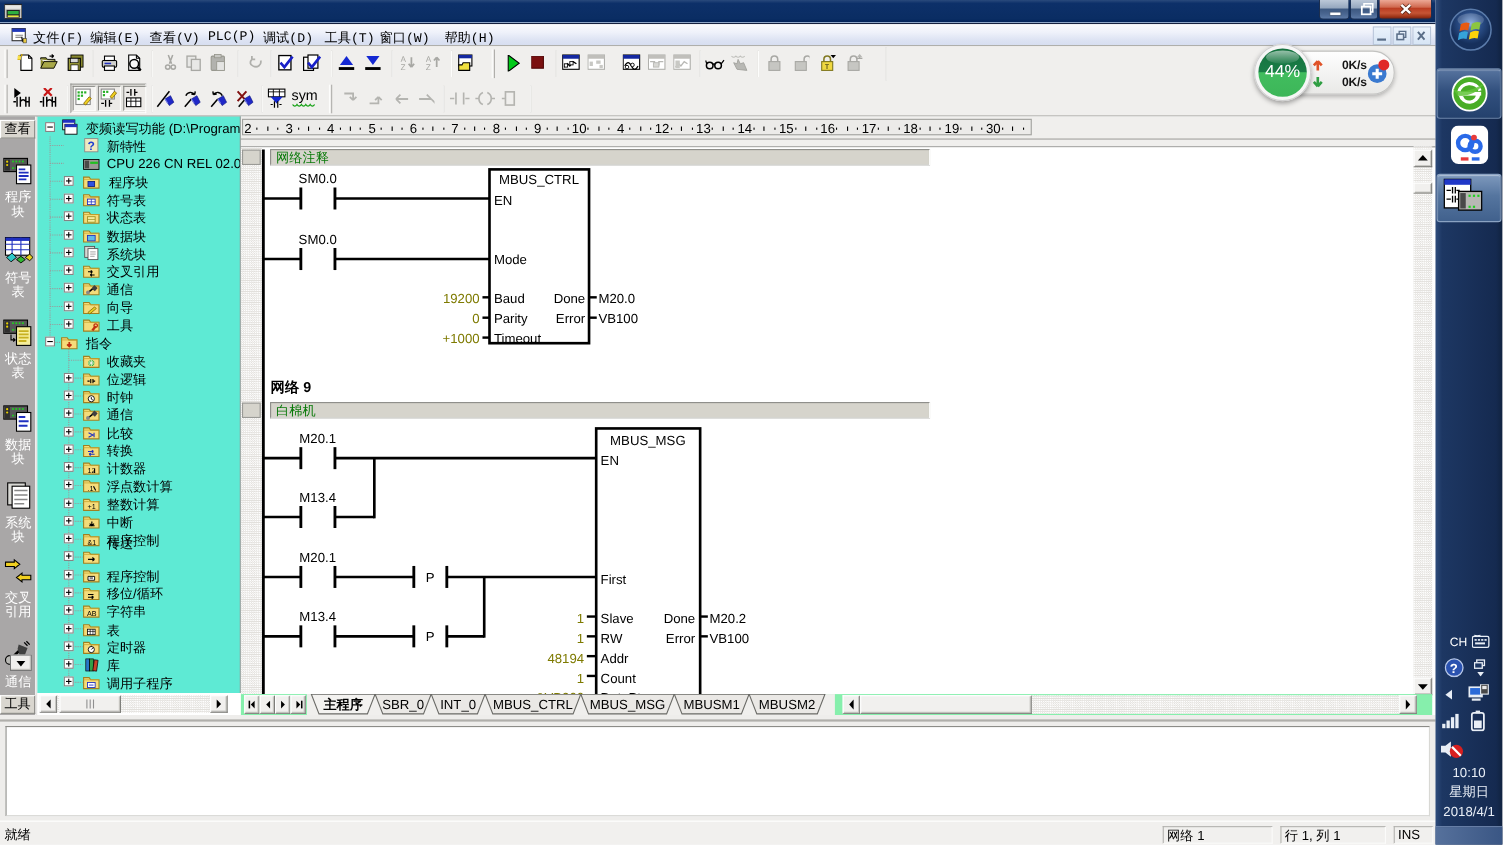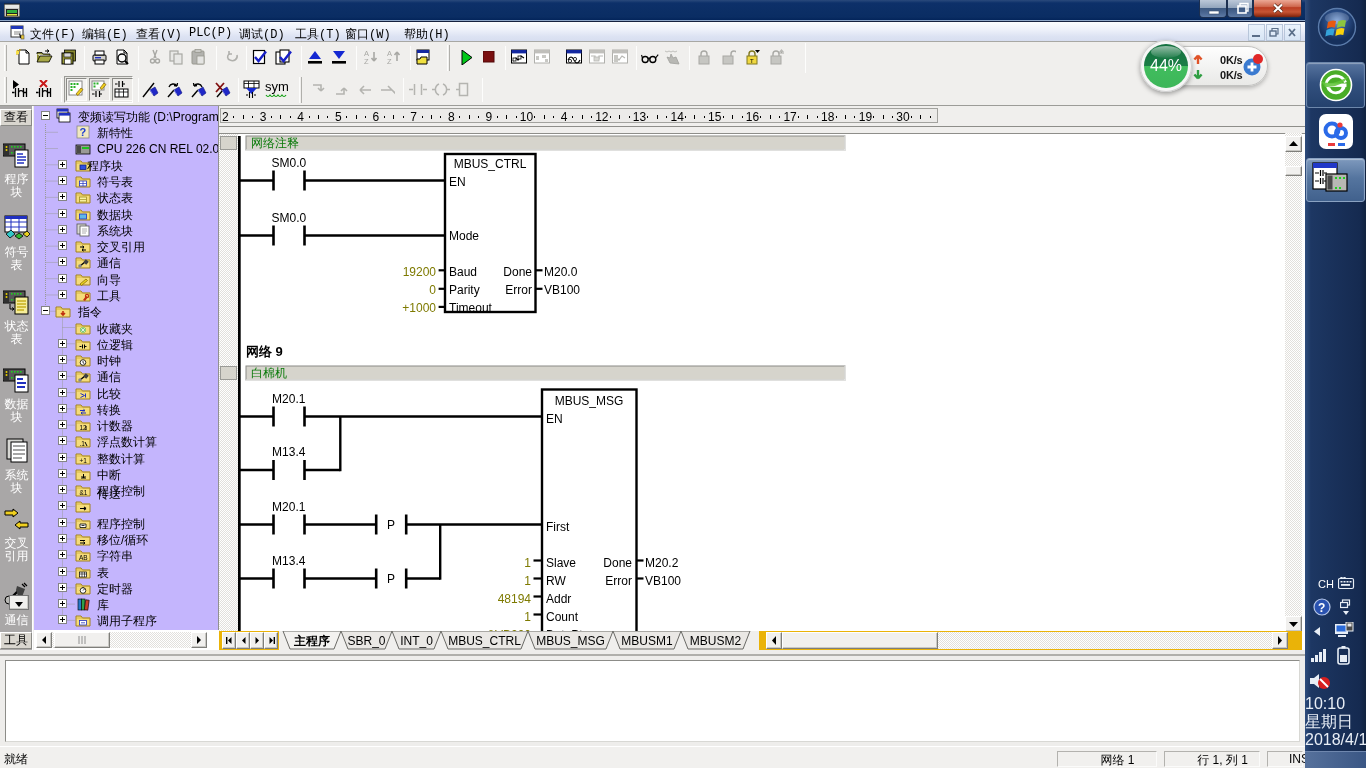--- a/index.html
+++ b/index.html
@@ -18,48 +18,48 @@
 .mdibtn{position:absolute;top:2px;width:17px;height:17px;background:linear-gradient(#eaf2fb,#d7e5f5);border:1px solid #b8c6da;color:#5a6e88;text-align:center;}
 
 #tb1{left:0;top:42px;width:1305px;height:32px;background:#f0efed;}
 #tb2{left:0;top:74px;width:1305px;height:32px;background:#f0efed;border-bottom:1px solid #9c9c98;}
 .tsep{position:absolute;top:4px;width:1px;height:24px;background:#b9b8b4;border-right:1px solid #fdfdfc;}
 .grip{position:absolute;top:3px;width:3px;height:26px;border-left:1px solid #fdfdfc;border-right:1px solid #b0afab;}
 
 #navbar{left:0;top:106px;width:33px;height:544px;background:#a9a7a7;border-right:1px solid #fff;}
 .navhdr{position:absolute;left:0px;width:32px;height:17px;background:#d9d6cf;border:1px solid #8a8a86;border-top-color:#fff;border-left-color:#fff;font-size:12px;color:#000;text-align:center;line-height:15px;}
 .navlbl{position:absolute;width:33px;text-align:center;font-size:12px;line-height:13px;color:#fff;}
-#tree{left:34px;top:106px;width:185px;height:524px;background:#c4b5fd;overflow:hidden;border-right:1px solid #909090;}
+#tree{left:34px;top:106px;width:185px;height:524px;background:#5eead4;overflow:hidden;border-right:1px solid #909090;}
 .trow{position:absolute;left:0;height:16px;font-size:12px;color:#000;white-space:nowrap;}
 .pm{position:absolute;width:9px;height:9px;border:1px solid #848484;background:#fff;}
 .pm i{position:absolute;left:1px;top:3px;width:5px;height:1px;background:#000;}
 .pm.pl i.v{left:3px;top:1px;width:1px;height:5px;}
 #treehs{left:34px;top:630px;width:185px;height:20px;background:#fff;}
 
 #editor{left:219px;top:106px;width:1086px;height:544px;background:#fff;}
 #ruler{position:absolute;left:0px;top:0px;width:1086px;height:21px;background:#f0efed;}
 #rulbox{position:absolute;left:1px;top:2px;width:718px;height:15px;background:#ecebe9;border:1px solid #a2a29e;}
 .rnum{position:absolute;top:1px;font-size:12px;color:#000;}
 .redge{position:absolute;left:0;width:1086px;}
 #ecanvas{position:absolute;left:0;top:28px;width:1068px;height:497px;overflow:hidden;background:#fff;}
 #vscr{position:absolute;left:1066px;top:27px;width:17px;height:510px;}
 
 .sbtn{position:absolute;background:#f1f0ee;border:1px solid #fff;border-right-color:#7e7e7a;border-bottom-color:#7e7e7a;box-shadow:inset -1px -1px 0 #c9c8c4;}
 .dither{background-image:conic-gradient(#ffffff 0 25%,#e2e0dc 0 50%,#ffffff 0 75%,#e2e0dc 0);background-size:2px 2px;}
 
-#tabrow{left:219px;top:631px;width:1083px;height:19px;background:#eab308;}
+#tabrow{left:219px;top:631px;width:1083px;height:19px;background:#86efac;}
 
 #outwin{left:0;top:650px;width:1305px;height:96px;background:#eeedeb;}
 #outbox{position:absolute;left:5px;top:10px;width:1295px;height:82px;background:#fff;border:1px solid #8c8c88;border-bottom-color:#d8d8d4;border-right-color:#d8d8d4;}
 #status{left:0;top:746px;width:1305px;height:22px;background:#f1f0ee;border-top:1px solid #fff;}
-.stbox{position:absolute;top:4px;height:16px;border:1px solid #b3b2ae;border-bottom-color:#fbfbfa;border-right-color:#fbfbfa;font-size:12px;color:#000;padding-left:21px;text-align:center;}
+.stbox{position:absolute;top:4px;height:16px;border:1px solid #b3b2ae;border-bottom-color:#fbfbfa;border-right-color:#fbfbfa;font-size:12px;color:#000;padding-left:3px;}
 
 #task{left:1305px;top:0;width:61px;height:768px;background:linear-gradient(90deg,#2e4c7c 0,#1d3763 6px,#152a50 55px,#10223f);}
 .tkbtn{position:absolute;left:1px;width:59px;border-radius:3px;}
-.clock{position:absolute;width:61px;color:#e8eef6;font-size:16px;}
+.clock{position:absolute;width:61px;text-align:center;color:#e8eef6;font-size:12px;}
 .trayico{position:absolute;color:#e8eef6;}
 
 #pill{left:1162px;top:46px;width:106px;height:40px;border-radius:20px;background:linear-gradient(#fefefe,#e9e9e7);border:1px solid #c2c2c0;box-shadow:0 2px 4px rgba(0,0,0,0.25);}
 #ballc{left:1140px;top:40px;width:52px;height:52px;border-radius:50%;background:#f6f6f6;box-shadow:0 2px 5px rgba(0,0,0,0.35), inset 0 0 0 1px #d0d0d0;}
 #ballg{left:1144px;top:44px;width:44px;height:44px;border-radius:50%;background:linear-gradient(#15713f 0,#1a7d46 49%,#41bd5e 50%,#3db659 100%);overflow:hidden;}
 #ballg .pct{position:absolute;left:0;right:0;top:13px;text-align:center;color:#fff;font-size:16px;}
 #ballg .gloss{position:absolute;left:7px;top:2px;width:30px;height:12px;border-radius:50%;background:linear-gradient(rgba(255,255,255,0.55),rgba(255,255,255,0.06));}
 .kps{position:absolute;font-size:11px;font-weight:bold;color:#151515;letter-spacing:-0.2px;}
 </style></head><body>
 <div id="scr">
@@ -536,21 +536,21 @@
 <div class="trow" style="left:63px;top:35.53999999999999px">CPU 226 CN REL 02.01</div>
 <div class="pm pl" style="left:24px;top:53.81px">
         <i></i>
         <i class="v"></i>
       </div>
 <svg class="abs" style="left:41px;top:50.81px" width="16" height="16" viewBox="0 0 16 16">
         <path d="M1 4 h5 l1.5 2 h7.5 v8 h-14 z" fill="#f5dc7a" stroke="#a08020" stroke-width="1"></path>
         <path d="M1 6 h14" stroke="#c8a830" stroke-width="0.7"></path>
         <rect x="5" y="8" width="6" height="4.5" fill="#3050e0" stroke="#102080" stroke-width="0.8"></rect>
       </svg>
-<div class="trow" style="left:53px;top:51.81px">程序块</div>
+<div class="trow" style="left:65px;top:51.81px">程序块</div>
 <div class="pm pl" style="left:24px;top:70.07999999999998px">
         <i></i>
         <i class="v"></i>
       </div>
 <svg class="abs" style="left:41px;top:67.07999999999998px" width="16" height="16" viewBox="0 0 16 16">
         <path d="M1 4 h5 l1.5 2 h7.5 v8 h-14 z" fill="#f5dc7a" stroke="#a08020" stroke-width="1"></path>
         <path d="M1 6 h14" stroke="#c8a830" stroke-width="0.7"></path>
         <rect x="4.5" y="8" width="7" height="5" fill="#fff" stroke="#2030c0" stroke-width="0.8"></rect>
         <path d="M4.5 10.5 h7 M8 8 v5" stroke="#2030c0" stroke-width="0.7"></path>
       </svg>

